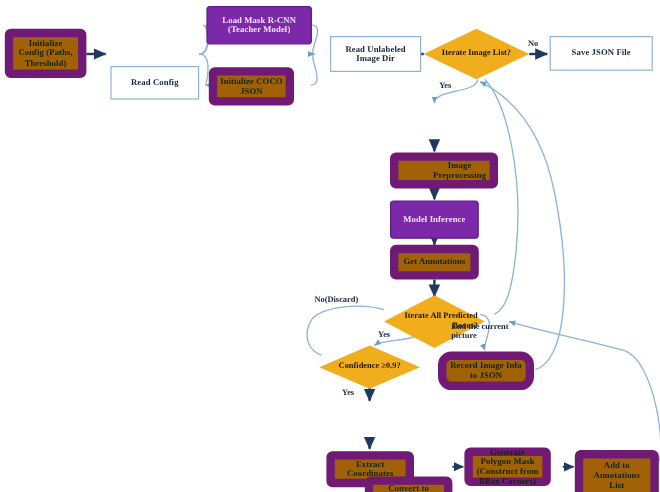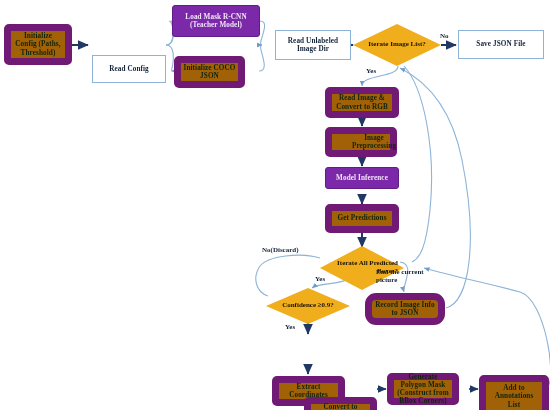--- a/index.html
+++ b/index.html
@@ -167,27 +167,26 @@
 
   <div class="diamond-wrap" style="left:353px; top:24px; width:88px; height:42px;">
     <svg width="88" height="42" viewBox="0 0 88 42">
       <polygon points="44,0 88,21 44,42 0,21" fill="#f0ad1c"></polygon>
     </svg>
     <div class="diamond-label">Iterate Image List?</div>
   </div>
 
   <div class="node plain" style="left:458px; top:30px; width:86px; height:29px;">Save JSON File</div>
 
-  <div class="node green" style="left:325px; top:87px; width:74px; height:31px;">Read Image &amp; Convert to RGB</div>
-
-  <div class="node green" style="left:325px; top:127px; width:72px; height:30px;padding-left:28px;">Image Preprocessing</div>
-
-  <div class="node purple" style="left:325px; top:167px; width:74px; height:22px;text-align:center;">Model Inference</div>
-
-  <div class="node green" style="left:325px; top:204px; width:74px; height:29px;">Get Predictions</div>
+
+  <div class="node green" style="left:325px; top:127px; width:90px; height:30px;padding-left:28px;">Image Preprocessing</div>
+
+  <div class="node purple" style="left:325px; top:167px; width:74px; height:32px;text-align:center;">Model Inference</div>
+
+  <div class="node green" style="left:325px; top:204px; width:74px; height:29px;">Get Annotations</div>
 
   <div class="diamond-wrap" style="left:320px; top:246px; width:84px; height:44px;">
     <svg width="84" height="44" viewBox="0 0 84 44">
       <polygon points="42,0 84,22 42,44 0,22" fill="#f0ad1c"></polygon>
     </svg>
     <div class="diamond-label">Iterate All Predicted Boxes?</div>
   </div>
 
   <div class="diamond-wrap" style="left:266px; top:288px; width:84px; height:36px;">
     <svg width="84" height="36" viewBox="0 0 84 36">

